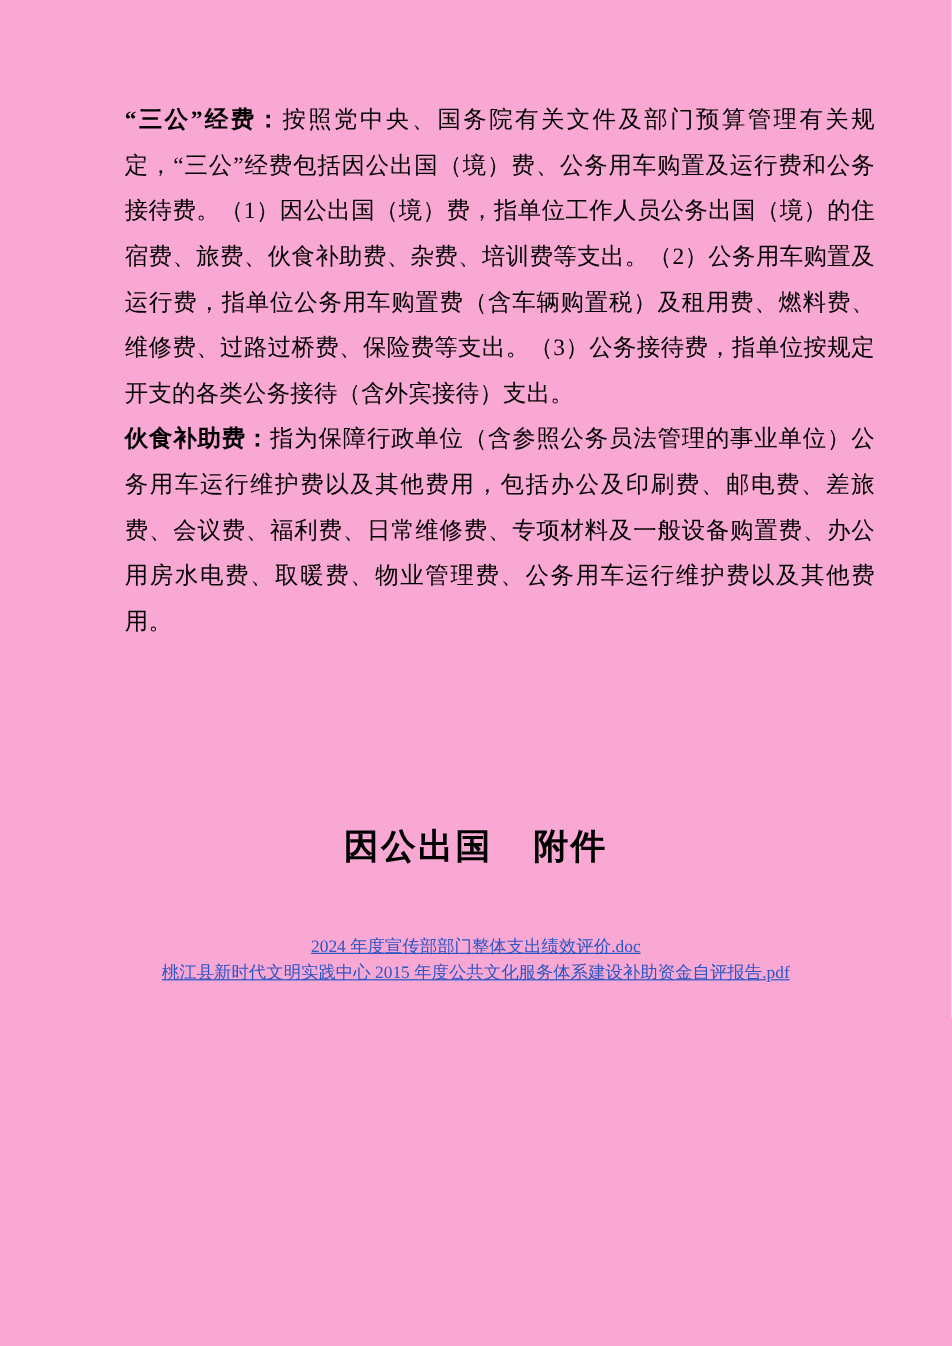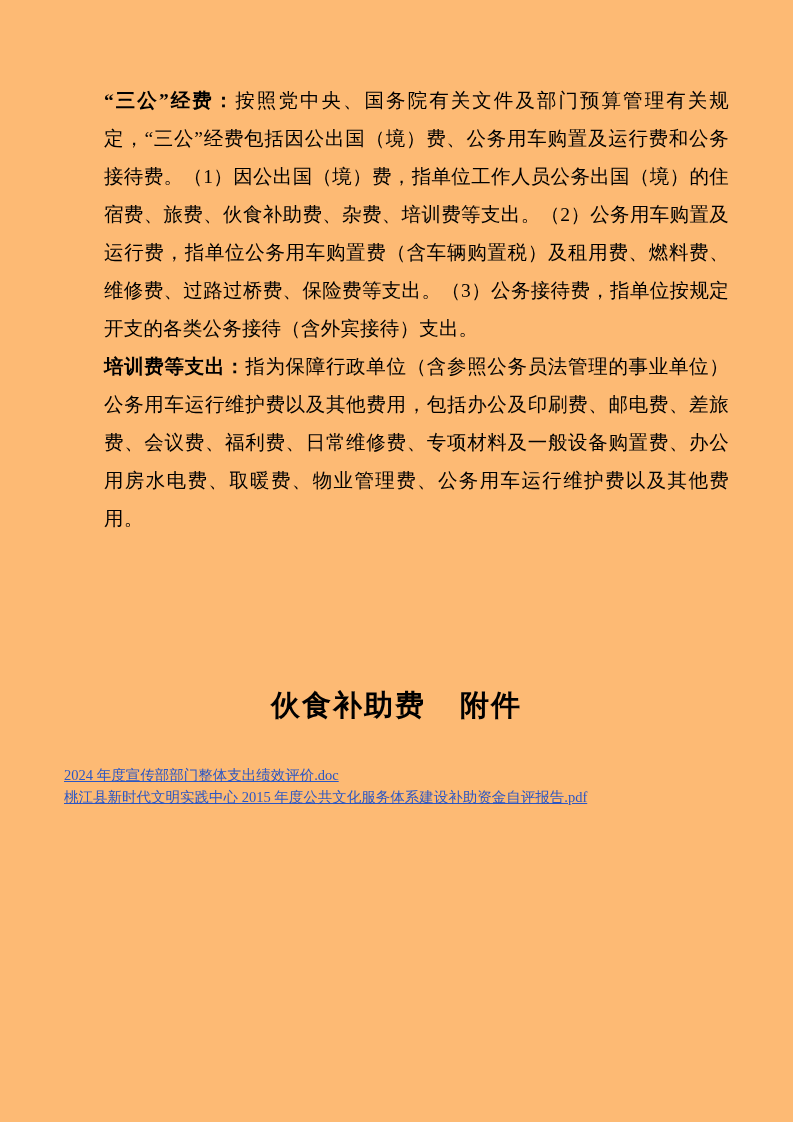--- a/index.html
+++ b/index.html
@@ -4,21 +4,21 @@
 <style>
   html, body {
     margin: 0;
     padding: 0;
     background: #ffffff;
   }
   .page {
     position: relative;
     width: 793px;
     height: 1122px;
-    background: #fdba74;
+    background: #f9a8d4;
     margin: 0 auto;
     overflow: hidden;
     font-family: "Liberation Serif", "DejaVu Serif", serif;
     color: #000000;
   }
   .content {
     position: absolute;
     left: 64px;
     top: 82px;
     width: 665px;
@@ -43,21 +43,22 @@
     font-size: 29px;
     font-weight: bold;
     letter-spacing: 2px;
     font-family: "Liberation Sans", "DejaVu Sans", sans-serif;
   }
   .section-title .gap {
     display: inline-block;
     width: 34px;
   }
   .attachments {
-    margin-top: 38px;
+    margin-top: 52px;
+    text-align: center;
   }
   .attachments a {
     display: block;
     color: #2b56c4;
     text-decoration: underline;
     font-size: 14.5px;
     line-height: 22px;
     font-family: "Liberation Serif", "DejaVu Serif", serif;
   }
 </style>
@@ -65,25 +66,25 @@
 <body>
 
 <div class="page">
   <div class="content">
 
     <p class="body-par indent">
       <span class="lead">“三公”经费：</span><span>按照党中央、国务院有关文件及部门预算管理有关规定，“三公”经费包括因公出国（境）费、公务用车购置及运行费和公务接待费。（1）因公出国（境）费，指单位工作人员公务出国（境）的住宿费、旅费、伙食补助费、杂费、培训费等支出。（2）公务用车购置及运行费，指单位公务用车购置费（含车辆购置税）及租用费、燃料费、维修费、过路过桥费、保险费等支出。（3）公务接待费，指单位按规定开支的各类公务接待（含外宾接待）支出。</span>
     </p>
 
     <p class="body-par indent">
-      <span class="lead">培训费等支出：</span><span>指为保障行政单位（含参照公务员法管理的事业单位）公务用车运行维护费以及其他费用，包括办公及印刷费、邮电费、差旅费、会议费、福利费、日常维修费、专项材料及一般设备购置费、办公用房水电费、取暖费、物业管理费、公务用车运行维护费以及其他费用。</span>
+      <span class="lead">伙食补助费：</span><span>指为保障行政单位（含参照公务员法管理的事业单位）公务用车运行维护费以及其他费用，包括办公及印刷费、邮电费、差旅费、会议费、福利费、日常维修费、专项材料及一般设备购置费、办公用房水电费、取暖费、物业管理费、公务用车运行维护费以及其他费用。</span>
     </p>
 
     <div class="section-title">
-      <span>伙食补助费</span><span class="gap"></span><span>附件</span>
+      <span>因公出国</span><span class="gap"></span><span>附件</span>
     </div>
 
     <div class="attachments">
       <a href="#">2024 年度宣传部部门整体支出绩效评价.doc</a>
       <a href="#">桃江县新时代文明实践中心 2015 年度公共文化服务体系建设补助资金自评报告.pdf</a>
     </div>
 
   </div>
 </div>
 

